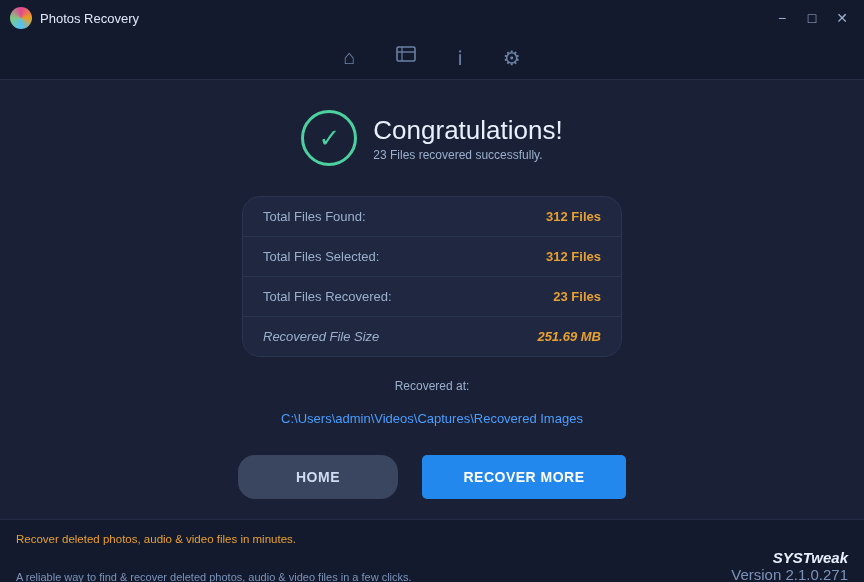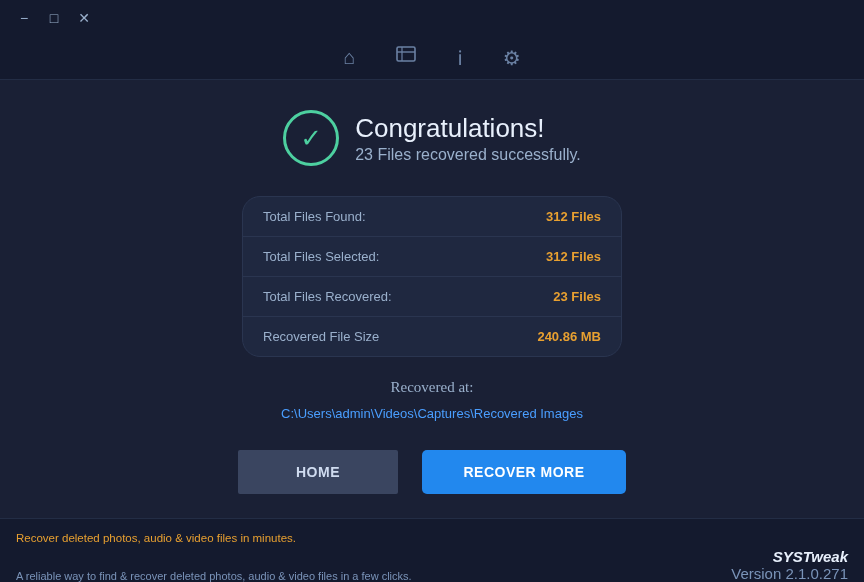--- a/index.html
+++ b/index.html
@@ -115,21 +115,21 @@
       flex-shrink: 0;
     }
 
     #success-text h1 {
       font-size: 26px;
       font-weight: 400;
       color: #e8f0fc;
     }
 
     #success-text p {
-      font-size: 16px;
+      font-size: 12px;
       color: #9ab0cc;
       margin-top: 2px;
     }
 
     
     #stats-table {
       width: 380px;
       background: #1f2840;
       border-radius: 18px;
       overflow: hidden;
@@ -138,44 +138,43 @@
     }
 
     .stats-row {
       display: flex;
       align-items: center;
       justify-content: space-between;
       padding: 12px 20px;
       border-bottom: 1px solid #2a3550;
     }
 
-    .stats-row:last-child { border-bottom: none; }
+    .stats-row:last-child { border-bottom: none; font-style: italic; }
 
     .stats-label {
       font-size: 13px;
       color: #9ab0cc;
     }
 
     .stats-value {
       font-size: 13px;
       font-weight: 700;
       color: #e8a030;
     }
 
     
     #recovery-path {
       text-align: center;
       margin-bottom: 28px;
     }
 
     #recovery-path .path-label {
-      font-size: 15px;
+      font-size: 12px;
       color: #9ab0cc;
-      margin-bottom: 8px;
-      font-family: Liberation Serif, serif;
+      margin-bottom: 16px;
     }
 
     #recovery-path a {
       color: #4a9eff;
       font-size: 13px;
       text-decoration: none;
       cursor: pointer;
     }
 
     
@@ -187,21 +186,21 @@
 
     .btn-home {
       width: 160px;
       height: 44px;
       background: #3a4560;
       color: #d0dcf0;
       font-size: 14px;
       font-weight: 700;
       letter-spacing: 0.5px;
       border: none;
-      border-radius: 2px;
+      border-radius: 17px;
       cursor: pointer;
     }
 
     .btn-recover {
       width: 204px;
       height: 44px;
       background: #2288ee;
       color: #ffffff;
       font-size: 14px;
       font-weight: 700;
@@ -261,20 +260,24 @@
     #footer-brand .brand-version {
       color: #7a93b8;
       font-size: 15px;
       text-align: right;
     }
   </style>
 </head>
 <body>
 
 <div id="title-bar">
+  <div id="title-left">
+    <div id="app-logo"></div>
+    <span id="app-title">Photos Recovery</span>
+  </div>
   <div id="title-controls">
     <button class="win-btn">−</button>
     <button class="win-btn">□</button>
     <button class="win-btn close">✕</button>
   </div>
 </div>
 
 <div id="nav-bar">
   <span class="nav-icon">⌂</span>
   <span class="nav-icon">
@@ -308,21 +311,21 @@
     <div class="stats-row">
       <span class="stats-label">Total Files Selected:</span>
       <span class="stats-value">312 Files</span>
     </div>
     <div class="stats-row">
       <span class="stats-label">Total Files Recovered:</span>
       <span class="stats-value">23 Files</span>
     </div>
     <div class="stats-row">
       <span class="stats-label">Recovered File Size</span>
-      <span class="stats-value">240.86 MB</span>
+      <span class="stats-value">251.69 MB</span>
     </div>
   </div>
 
   <div id="recovery-path">
     <div class="path-label">Recovered at:</div>
     <a>C:\Users\admin\Videos\Captures\Recovered Images</a>
   </div>
 
   <div id="action-buttons">
     <button class="btn-home">HOME</button>

